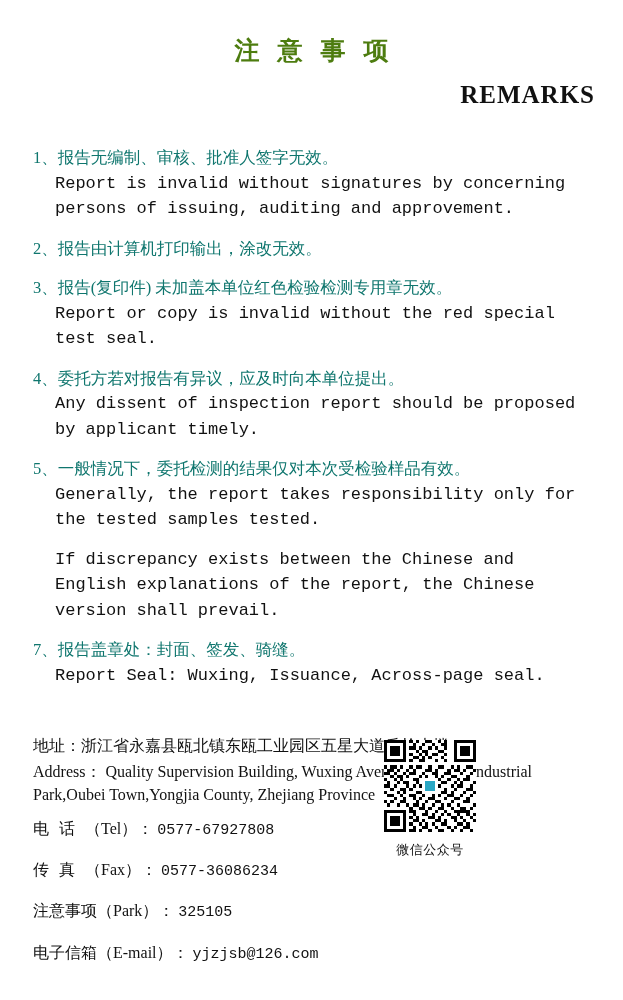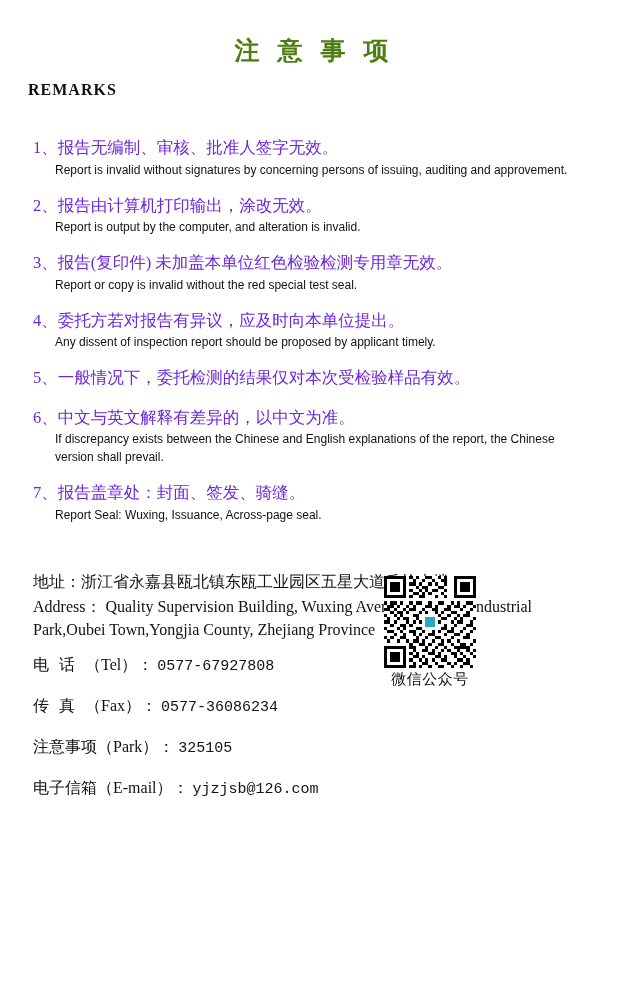--- a/index.html
+++ b/index.html
@@ -26,45 +26,45 @@
     text-align: center;
     font-family: "Liberation Serif", serif;
     font-size: 25px;
     font-weight: bold;
     letter-spacing: 18px;
     margin-top: 34px;
     padding-left: 18px;
     color: #4d7c0f;
   }
   .title-en {
-    text-align: left;
-    font-family: "Liberation Serif", serif;
-    font-size: 16px;
+    text-align: right;
+    font-family: "Liberation Serif", serif;
+    font-size: 25px;
     font-weight: bold;
     margin-top: 14px;
     letter-spacing: 1px;
     color: #111;
   }
   .remarks {
     margin-top: 36px;
     padding-left: 5px;
   }
   .remark-item {
     margin-bottom: 14px;
   }
   .remark-cn {
     font-family: "Liberation Serif", serif;
     font-size: 16.5px;
     line-height: 1.55;
-    color: #6d28d9;
+    color: #0f766e;
     white-space: nowrap;
   }
   .remark-en {
-    font-family: Liberation Sans, sans-serif;
-    font-size: 12px;
+    font-family: Liberation Mono, monospace;
+    font-size: 17px;
     line-height: 1.5;
     color: #111;
     padding-left: 22px;
   }
   .contact {
     margin-top: 44px;
     padding-left: 5px;
     position: relative;
   }
   .addr-cn {
@@ -107,22 +107,22 @@
     text-align: center;
   }
   .qr-img {
     width: 92px;
     height: 92px;
     display: block;
     margin: 0 auto;
   }
   .qr-caption {
     font-family: "Liberation Serif", serif;
-    font-size: 15px;
-    margin-top: 2px;
+    font-size: 13px;
+    margin-top: 9px;
     color: #111;
     letter-spacing: 0.5px;
   }
 </style>
 </head>
 <body>
 
 <div class="page">
 
   <div class="title-cn">注意事项</div>
@@ -130,39 +130,38 @@
 
   <div class="remarks">
 
     <div class="remark-item">
       <div class="remark-cn">1、报告无编制、审核、批准人签字无效。</div>
       <div class="remark-en">Report is invalid without signatures by concerning persons of issuing, auditing and approvement.</div>
     </div>
 
     <div class="remark-item">
       <div class="remark-cn">2、报告由计算机打印输出，涂改无效。</div>
-      <div class="remark-en">Report is output by the computer, and alteration is invalid.</div>
     </div>
 
     <div class="remark-item">
       <div class="remark-cn">3、报告(复印件) 未加盖本单位红色检验检测专用章无效。</div>
       <div class="remark-en">Report or copy is invalid without the red special test seal.</div>
     </div>
 
     <div class="remark-item">
       <div class="remark-cn">4、委托方若对报告有异议，应及时向本单位提出。</div>
       <div class="remark-en">Any dissent of inspection report should be proposed by applicant timely.</div>
     </div>
 
     <div class="remark-item">
       <div class="remark-cn">5、一般情况下，委托检测的结果仅对本次受检验样品有效。</div>
-    </div>
-
-    <div class="remark-item">
-      <div class="remark-cn">6、中文与英文解释有差异的，以中文为准。</div>
+      <div class="remark-en">Generally, the report takes responsibility only for the tested samples tested.</div>
+    </div>
+
+    <div class="remark-item">
       <div class="remark-en">If discrepancy exists between the Chinese and English explanations of the report, the Chinese version shall prevail.</div>
     </div>
 
     <div class="remark-item">
       <div class="remark-cn">7、报告盖章处：封面、签发、骑缝。</div>
       <div class="remark-en">Report Seal: Wuxing, Issuance, Across-page seal.</div>
     </div>
 
   </div>
 

